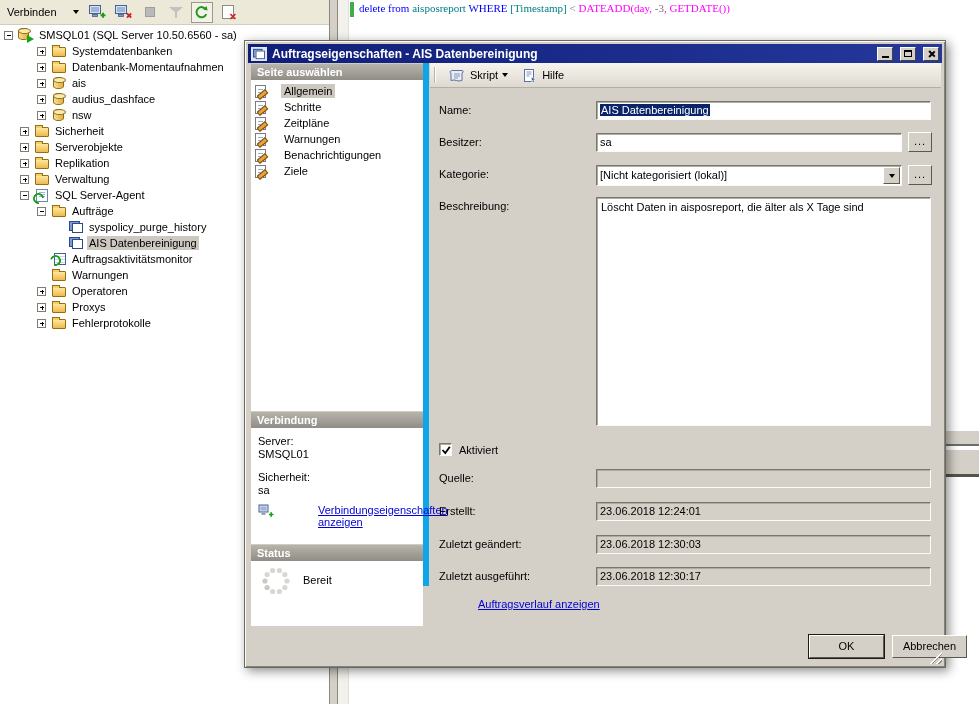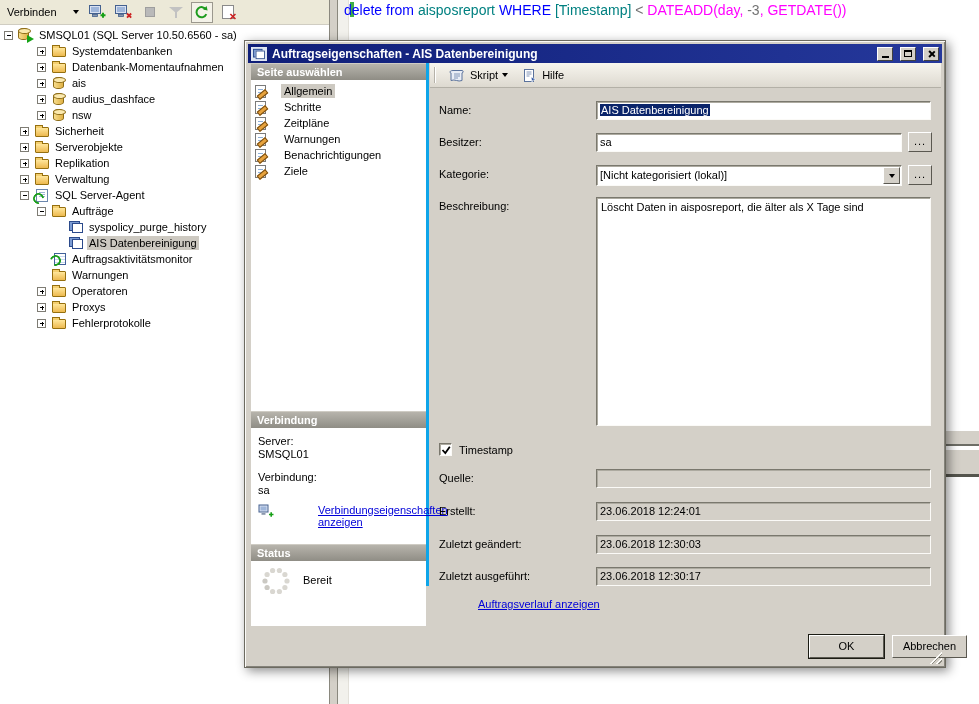--- a/index.html
+++ b/index.html
@@ -47,40 +47,40 @@
   .jobico::before { content:""; position:absolute; left:0; top:0; width:9px; height:8px; background:#7b9bd2; border:1px solid #2b4a8b; }
   .jobico::after { content:""; position:absolute; right:0; bottom:0; width:9px; height:8px; background:#fff; border:1px solid #2b4a8b; }
   .monact { position: relative; width: 12px; height: 12px; background: repeating-linear-gradient(#fff 0 2px,#c9daf0 2px 3px); border: 1px solid #41609a; margin-left: 3px; }
   .monact::before { content:""; position:absolute; left:-5px; top:1px; width:7px; height:7px; border:2px solid #1a9e1a; border-radius:50%; border-left-color:transparent; transform:rotate(-30deg); }
 
   
   #splitter { position: absolute; left: 329px; top: 0; width: 9px; height: 704px; background: #d4d0c8; border-left: 1px solid #8a887e; border-right: 1px solid #8a887e; }
   #editor { position: absolute; left: 338px; top: 0; right: 0; bottom: 0; background: #fff; }
   #ed-margin { position: absolute; left: 0; top: 0; width: 11px; height: 100%; background: #f2f1ec; border-right: 1px solid #e3e1da; }
   #changebar { position: absolute; left: 12px; top: 2px; width: 4px; height: 15px; background: #3fae49; }
-  #codeline { position: absolute; left: 6px; top: 2px; font-family: Liberation Sans, sans-serif; font-size: 14px; white-space: pre; }
+  #codeline { position: absolute; left: 21px; top: 2px; font-family: Liberation Serif, serif; font-size: 11px; white-space: pre; }
   .c-blue { color: #0000ff; } .c-teal { color: #008080; } .c-gray { color: #737373; } .c-mag { color: #ff00ff; }
   .band { position: absolute; left: 0; right: 0; background: #d4d0c8; border-top: 1px solid #fff; }
   #band1 { top: 430px; height: 16px; border-bottom: 2px solid #6e6e66; }
   #band2 { top: 449px; height: 28px; border-bottom: 3px solid #55554d; }
 
   
   #dlg { position: absolute; left: 244px; top: 40px; width: 702px; height: 628px; background: #d4d0c8; border: 1px solid #6c6a60; box-shadow: inset 1px 1px 0 #fbfaf7, inset -1px -1px 0 #84827a, 3px 3px 10px rgba(0,0,0,.45); z-index: 10; }
   #dlg-title { position: absolute; left: 3px; top: 3px; right: 3px; height: 19px; background: linear-gradient(90deg,#0f1e78,#25389b); display: flex; align-items: center; padding: 0 3px; color: #fff; font-weight: bold; font-size: 12px; gap: 5px; }
   .appico-box { width: 16px; height: 14px; background: #dfe6f2; display: flex; align-items: center; justify-content: center; }
   .appico-box .jobico { transform: scale(.85); }
   #dlg-title .spacer { flex: 1; }
   .wbtn { width: 16px; height: 14px; background: #d4d0c8; border: 1px solid; border-color: #fff #404040 #404040 #fff; display: flex; align-items: center; justify-content: center; margin-left: 2px; }
   .g-min { width: 7px; height: 2px; background: #000; margin-top: 7px; }
   .g-max { width: 8px; height: 7px; border: 1px solid #000; border-top: 2px solid #000; }
   .g-close { position: relative; width: 8px; height: 8px; color: #000; }
   .g-close::before,.g-close::after { content:""; position:absolute; left:3.5px; top:0; width:1.5px; height:8px; background:currentColor; }
   .g-close::before { transform: rotate(45deg); } .g-close::after { transform: rotate(-45deg); }
 
-  #leftcol { position: absolute; left: 6px; top: 22px; width: 178px; height: 523px; border-right: 3px solid #0ea5e9; }
+  #leftcol { position: absolute; left: 6px; top: 22px; width: 178px; height: 523px; border-right: 6px solid #0ea5e9; }
   .hdrbar { background: linear-gradient(#b7b4ac,#8f8d85); color: #fff; font-weight: bold; height: 17px; line-height: 16px; padding: 0 6px; border-top: 1px solid #cfccc4; }
   .whitebox { background: #fff; }
   #pagelist { height: 331px; padding-top: 3px; }
   .pitem { display: flex; align-items: center; height: 16px; padding-left: 4px; gap: 15px; white-space: nowrap; }
   .pitem .plabel { padding: 1px 3px; }
   .pitem.sel .plabel { background: #cdc9c1; }
   .pageico { position: relative; width: 11px; height: 13px; background: #fff; border: 1px solid #7a7a7a; flex: 0 0 11px; }
   .pageico::before { content:""; position:absolute; left:2px; top:3px; width:5px; height:1px; background:#8fb0d6; box-shadow:0 3px 0 #8fb0d6,0 6px 0 #8fb0d6; }
   .pageico::after { content:""; position:absolute; right:-3px; bottom:0; width:9px; height:3px; background:#e8a33d; border:1px solid #7a4e12; transform:rotate(-40deg); }
   #connbox { height: 116px; position: relative; font-size: 11px; }
@@ -346,21 +346,21 @@
         </div>
       <div class="pitem">
           <span class="pageico"></span>
           <span class="plabel">Ziele</span>
         </div>
     </div>
     <div class="hdrbar">Verbindung</div>
     <div id="connbox" class="whitebox">
       <span class="t" style="top:7px">Server:</span>
       <span class="t" style="top:20px">SMSQL01</span>
-      <span class="t" style="top:43px">Verbindung:</span>
+      <span class="t" style="top:43px">Sicherheit:</span>
       <span class="t" style="top:56px">sa</span>
       <span id="connlink">
         <svg width="17" height="14" viewBox="0 0 17 14">
             <rect x="1" y="1" width="9" height="7" fill="#d9e1f0" stroke="#44618f"></rect>
             <rect x="2.5" y="2.5" width="6" height="4" fill="#9fb6da"></rect>
             <rect x="3.5" y="9" width="4" height="1.8" fill="#8b98ad"></rect>
             <path d="M11 10.5h4.5M13.2 8.3v4.4" stroke="#17a017" stroke-width="1.6"></path>
           </svg>
         <a class="lnk">Verbindungseigenschaften anzeigen</a>
       </span>
@@ -422,21 +422,21 @@
   <div class="browse" style="left:663px;top:124px">...</div>
 
   <span class="lbl" style="left:194px;top:159px">Beschreibung:</span>
   <div id="descbox">Löscht Daten in aisposreport, die älter als X Tage sind</div>
 
   <span id="chk">
       <svg width="10" height="10" viewBox="0 0 10 10">
         <path d="M1.5 5l2.8 3L8.8 1.8" fill="none" stroke="#000" stroke-width="1.8"></path>
       </svg>
     </span>
-  <span class="lbl" style="left:214px;top:403px">Timestamp</span>
+  <span class="lbl" style="left:214px;top:403px">Aktiviert</span>
 
   <span class="lbl" style="left:194px;top:431px">Quelle:</span>
   <div class="tf dis" style="left:351px;top:428px;width:335px"></div>
 
   <span class="lbl" style="left:194px;top:464px">Erstellt:</span>
   <div class="tf dis" style="left:351px;top:461px;width:335px">23.06.2018 12:24:01</div>
 
   <span class="lbl" style="left:194px;top:497px">Zuletzt geändert:</span>
   <div class="tf dis" style="left:351px;top:494px;width:335px">23.06.2018 12:30:03</div>
 

